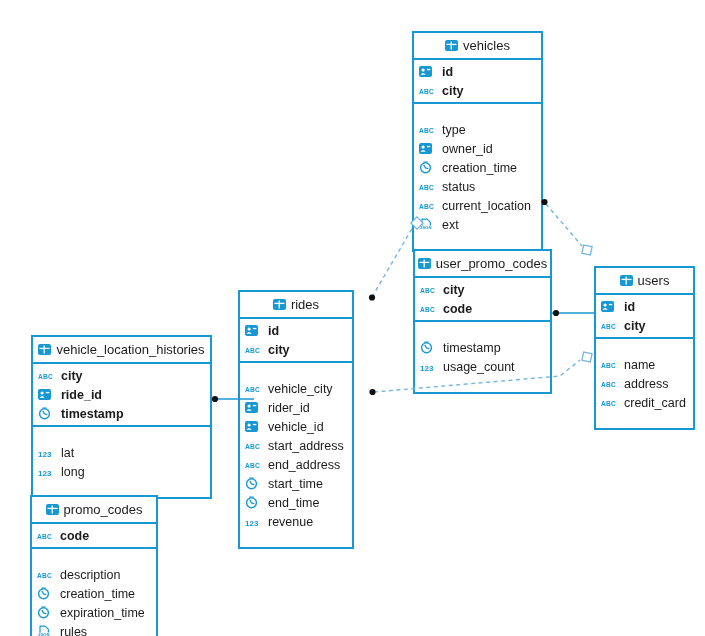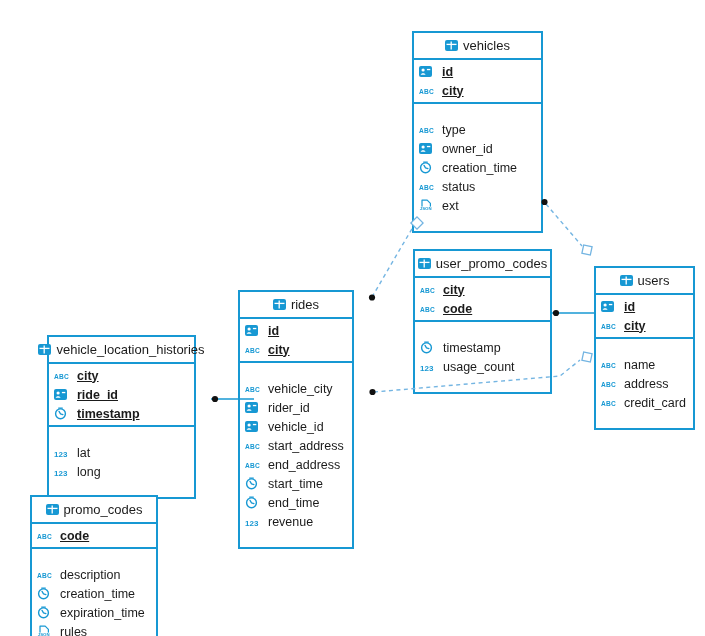--- a/index.html
+++ b/index.html
@@ -17,21 +17,21 @@
     height:25px;border-bottom:2px solid var(--blue);
     display:flex;align-items:center;justify-content:center;gap:5px;
     font-size:13px;color:var(--ink);padding:0 6px;white-space:nowrap;
   }
   .keys{border-bottom:2px solid var(--blue);padding:2px 0;}
   .cols{padding:16px 0;}
   .row{
     height:19px;display:flex;align-items:center;gap:5px;
     padding:0 8px 0 5px;font-size:12.5px;color:var(--ink);white-space:nowrap;
   }
-  .row.key .lbl{font-weight:700;text-decoration:underline;}
+  .row.key .lbl{font-weight:700;}
   .icon{flex:0 0 18px;width:18px;display:flex;align-items:center;justify-content:flex-start;}
   .thead .icon{flex:0 0 13px;width:13px;}
   svg.wires{position:absolute;left:0;top:0;pointer-events:none;}
 </style>
 </head>
 <body style="--blue: #1798d3; --ink: #1b1b1b;">
 
 <div id="canvas">
     <div class="table" style="left: 412px; top: 31px; width: 131px;">
       <div class="thead">
@@ -98,20 +98,28 @@
         <div class="row ">
     <span class="icon">
             <svg width="16" height="10" viewBox="0 0 16 10">
       <text x="0" y="8" font-family="Liberation Sans,sans-serif" font-size="6.6" font-weight="bold" fill="#1798d3" letter-spacing="0.2">ABC</text>
     </svg>
           </span>
     <span class="lbl">status</span>
   </div>
         <div class="row ">
     <span class="icon">
+            <svg width="16" height="10" viewBox="0 0 16 10">
+      <text x="0" y="8" font-family="Liberation Sans,sans-serif" font-size="6.6" font-weight="bold" fill="#1798d3" letter-spacing="0.2">ABC</text>
+    </svg>
+          </span>
+    <span class="lbl">current_location</span>
+  </div>
+        <div class="row ">
+    <span class="icon">
             <svg width="14" height="13" viewBox="0 0 14 13">
       <path d="M3 1.2 h5.2 l3.2 3.2 v7 h-8.4 Z" fill="none" stroke="#1798d3" stroke-width="1.2" stroke-linejoin="round"></path>
       <rect x="0.5" y="7.6" width="12" height="4.6" fill="#fff"></rect>
       <text x="0.8" y="11.4" font-family="Liberation Sans,sans-serif" font-size="4.3" font-weight="bold" fill="#1798d3">JSON</text>
     </svg>
           </span>
     <span class="lbl">ext</span>
   </div>
      </div>
     </div>
@@ -326,21 +334,21 @@
         <div class="row ">
     <span class="icon">
             <svg width="16" height="10" viewBox="0 0 16 10">
       <text x="0" y="8.5" font-family="Liberation Sans,sans-serif" font-size="8" font-weight="bold" fill="#1798d3">123</text>
     </svg>
           </span>
     <span class="lbl">revenue</span>
   </div>
      </div>
     </div>
-    <div class="table" style="left: 31px; top: 335px; width: 149px; margin-left: 16px;">
+    <div class="table" style="left: 31px; top: 335px; width: 181px;">
       <div class="thead">
        <span class="icon">
           <svg width="13" height="11" viewBox="0 0 13 11">
       <rect width="13" height="11" rx="2" fill="#1798d3"></rect>
       <line x1="1.5" y1="4.4" x2="11.5" y2="4.4" stroke="#fff" stroke-width="1.3"></line>
       <line x1="6.2" y1="1.4" x2="6.2" y2="9.6" stroke="#fff" stroke-width="1.3"></line>
     </svg>
         </span>
        <span class="title">vehicle_location_histories</span>
      </div>

